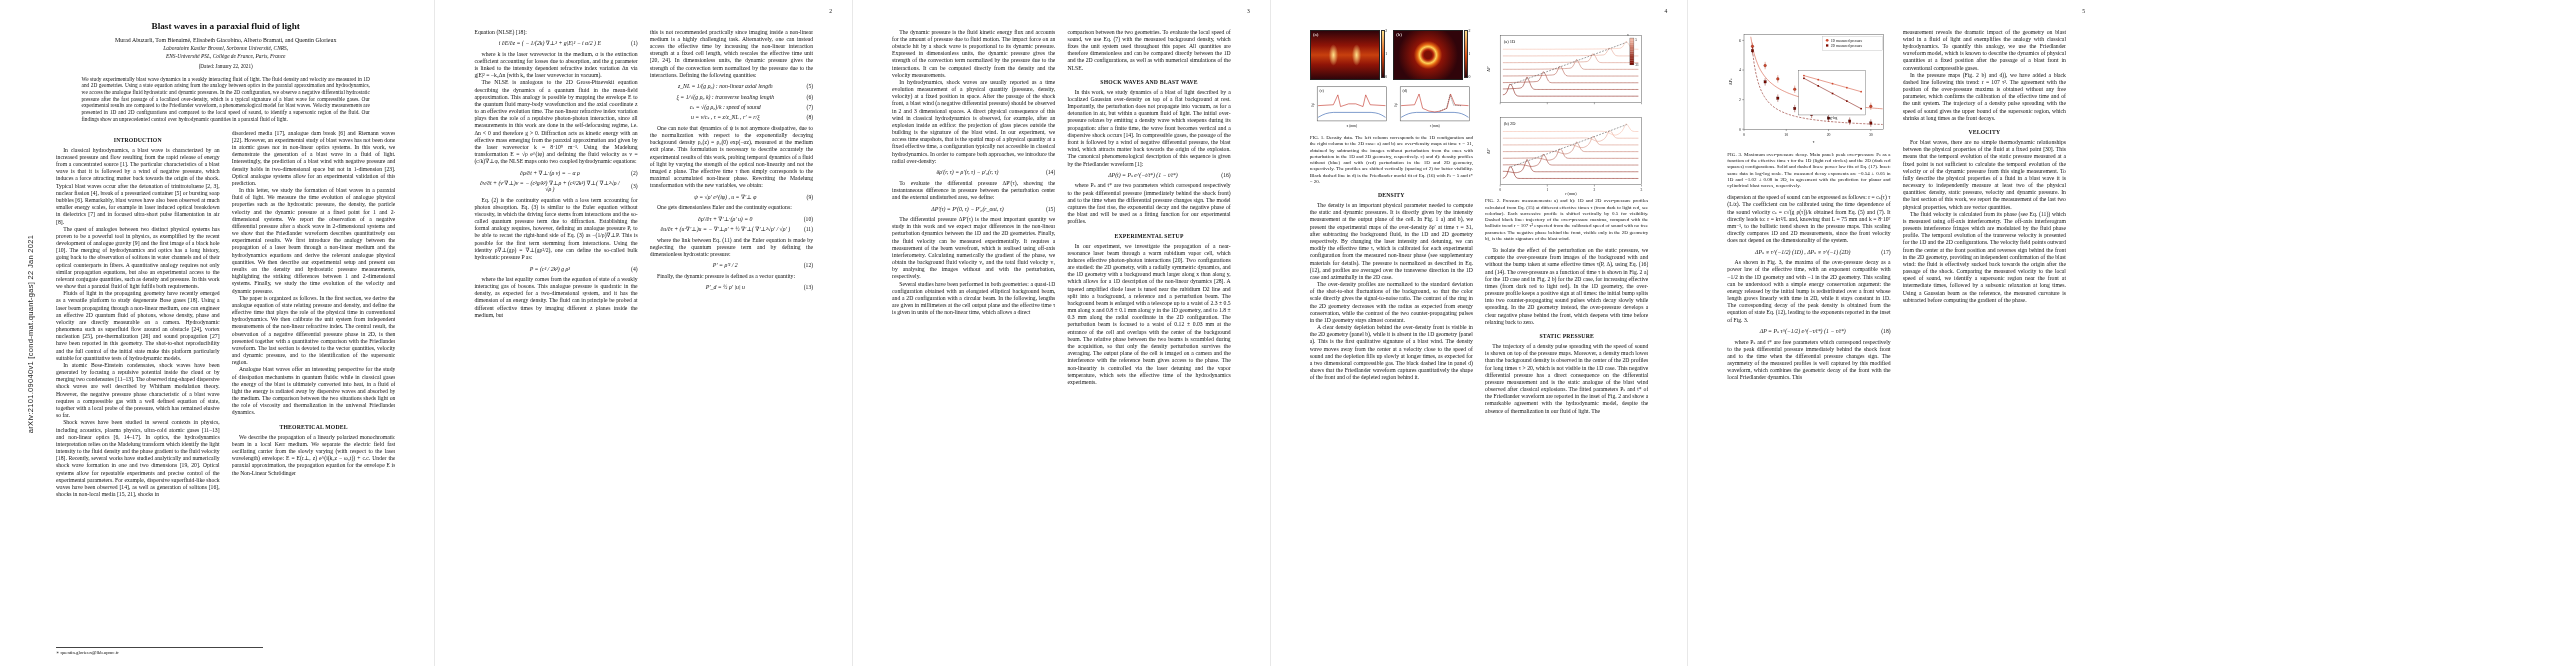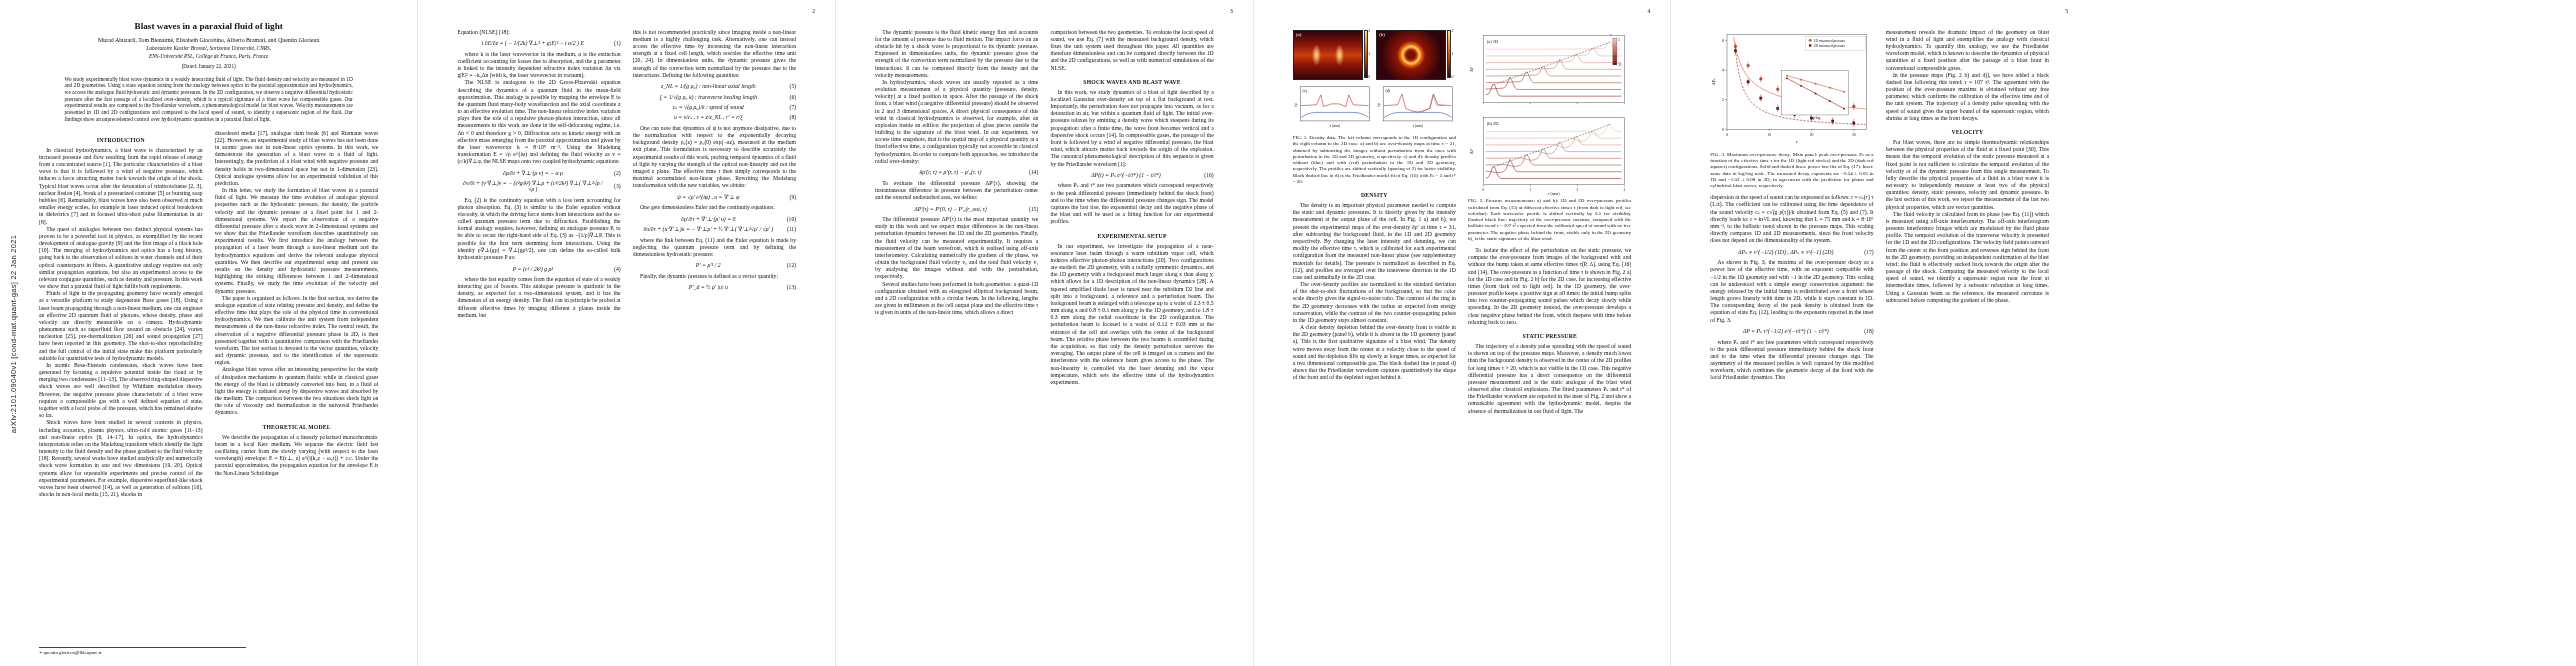--- a/index.html
+++ b/index.html
@@ -1,17 +1,17 @@
 <!DOCTYPE html>
 <html style="font-size:9px"><head>
 <meta charset="utf-8">
 <style>
   html,body{margin:0;padding:0;}
   body{width:2576px;height:667px;overflow:hidden;background:#ffffff;}
-  .strip{display:flex;width:2088px;height:667px;background:#fff;}
+  .strip{display:flex;width:2088px;height:667px;background:#fff;margin-left:17px;}
   .page{width:515px;height:667px;box-sizing:border-box;background:#fff;position:relative;
         display:flex;flex-direction:column;padding:22px 39px 16.7px;overflow:hidden;
         font-family:"Liberation Serif","DejaVu Serif",serif;color:#111;}
   .page + .page{border-left:0.6px solid #e8e8e8;}
   .page-first{padding-top:13.3px;padding-bottom:32px;}
 
   
   .arxiv-stamp{position:absolute;left:9px;top:50%;transform:translateY(-50%) rotate(180deg);
     writing-mode:vertical-rl;font-family:"Liberation Sans","DejaVu Sans",sans-serif;
     font-size:7.5px;letter-spacing:0.3px;color:#222;white-space:nowrap;}

